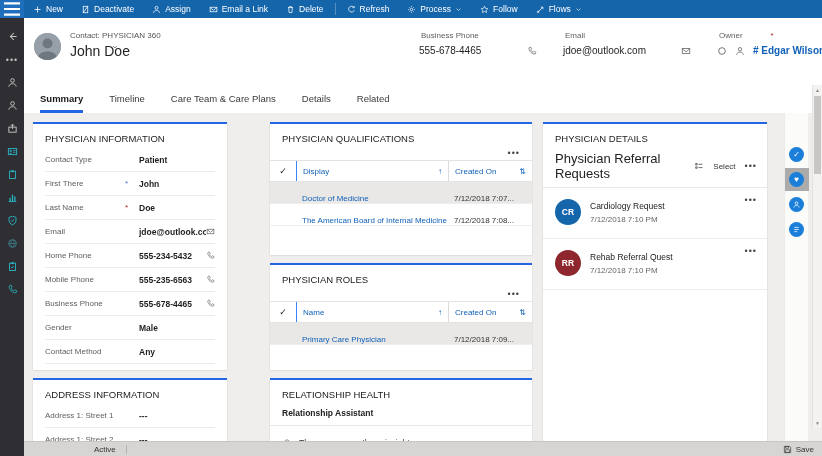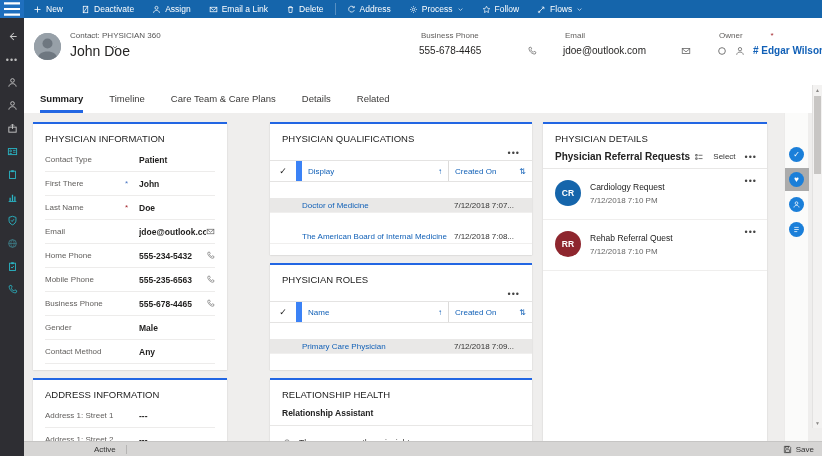--- a/index.html
+++ b/index.html
@@ -76,38 +76,38 @@
     white-space:nowrap; overflow:hidden; }
   .ficon { color:#6b6b6b; }
   .ficon svg { width:9px; height:9px; }
 
   
   .more-row { display:flex; justify-content:flex-end; padding:1px 12px 3px; }
   .more-btn { color:#444; font-size:9px; letter-spacing:1px; cursor:pointer; line-height:8px; }
   .thead { display:flex; align-items:stretch; height:22px; border-top:1px solid #E4E3E2; border-bottom:1px solid #E4E3E2; }
   .th { display:flex; align-items:center; font-size:8px; color:var(--link-blue); cursor:pointer; }
   .th-check { width:26px; justify-content:center; color:#222; font-size:9px; }
-  .th-name { flex:1; border-left:6px solid #3b82f6; padding:0 6px;align-items:center; }
+  .th-name { flex:1; border-left:1px solid #3b82f6; padding:0 6px;align-items:center; }
   .th-date { width:84px; border-left:1px solid #DCDBDA; padding:0 6px; }
   .sort-ic { margin-left:auto; font-size:8px; color:var(--link-blue); }
-  .trow { display:flex; align-items:center; height:15px; border-bottom:1px solid #F0EFEE; cursor:pointer;margin-top:16px; }
+  .trow { display:flex; align-items:flex-end; height:22px; border-bottom:1px solid #F0EFEE; cursor:pointer; }
   .trow.sel { background:var(--selected-row); }
   .tr-check { width:26px; }
   .tr-name { flex:1; padding:0 6px; font-size:8px; color:var(--link-blue);
     white-space:nowrap; overflow:hidden; }
   .tr-date { width:84px; padding:0 6px; font-size:8px; color:#333; white-space:nowrap; overflow:hidden; }
 
   
   .rel-sub { font-size:8.5px; font-weight:bold; color:#222; padding:4px 12px 7px; border-bottom:1px solid #E8E7E6; }
   .insight-row { display:flex; align-items:center; gap:7px; padding:12px 12px; font-size:8.5px; color:#3b3a39; }
   .insight-row svg { width:10px; height:10px; color:#6b6b6b; }
 
   
   .sub-head { display:flex; align-items:center; padding:3px 10px 6px 12px; border-bottom:1px solid #E8E7E6; }
-  .sub-head .sub-title { font-size:10px; font-weight:bold; color:#222; }
+  .sub-head .sub-title { font-size:13px; font-weight:normal; color:#222; }
   .sub-head .right { margin-left:auto; display:flex; align-items:center; gap:9px; }
   .sub-head .right svg { width:10px; height:10px; color:#444; }
   .select-lbl { font-size:8px; color:#333; cursor:pointer; }
   .ref-item { position:relative; display:flex; gap:9px; padding:11px 12px 13px; border-bottom:1px solid #EFEEED; }
   .ref-avatar { width:26px; height:26px; border-radius:50%; color:#fff; font-size:8.5px; font-weight:bold;
     display:flex; align-items:center; justify-content:center; flex:none; }
   .ref-title { font-size:8.5px; color:#222; padding-top:2px; }
   .ref-date { font-size:8px; color:#666; margin-top:4px; }
   .ref-more { position:absolute; right:10px; top:8px; }
 
@@ -177,21 +177,21 @@
           <path d="M2.6 3.4h6.8M4.6 3.4V2.2h2.8v1.2M3.6 3.4l.5 6.6h3.8l.5-6.6" stroke="#fff" stroke-width="1" fill="none"></path>
         </svg>
       <span>Delete</span>
     </div>
     <div class="cmd-sep"></div>
     <div class="cmd">
       <svg viewBox="0 0 12 12">
           <path d="M9.7 7A3.9 3.9 0 1 1 9.4 3.4" stroke="#fff" stroke-width="1" fill="none"></path>
           <path d="M9.6 1.3v2.3H7.3" stroke="#fff" stroke-width="1" fill="none"></path>
         </svg>
-      <span>Address</span>
+      <span>Refresh</span>
     </div>
     <div class="cmd">
       <svg viewBox="0 0 12 12">
           <circle cx="6" cy="6" r="1.7" stroke="#fff" stroke-width="1" fill="none"></circle>
           <path d="M6 2.6V1.4M6 10.6V9.4M2.6 6H1.4M10.6 6H9.4M3.6 3.6l-.9-.9M8.4 8.4l.9.9M8.4 3.6l.9-.9M3.6 8.4l-.9.9" stroke="#fff" stroke-width="1" fill="none"></path>
         </svg>
       <span>Process</span>
       <span class="chev">
           <svg viewBox="0 0 12 12">
             <path d="M2.8 4.4L6 7.6l3.2-3.2" stroke="#fff" stroke-width="1.1" fill="none"></path>

